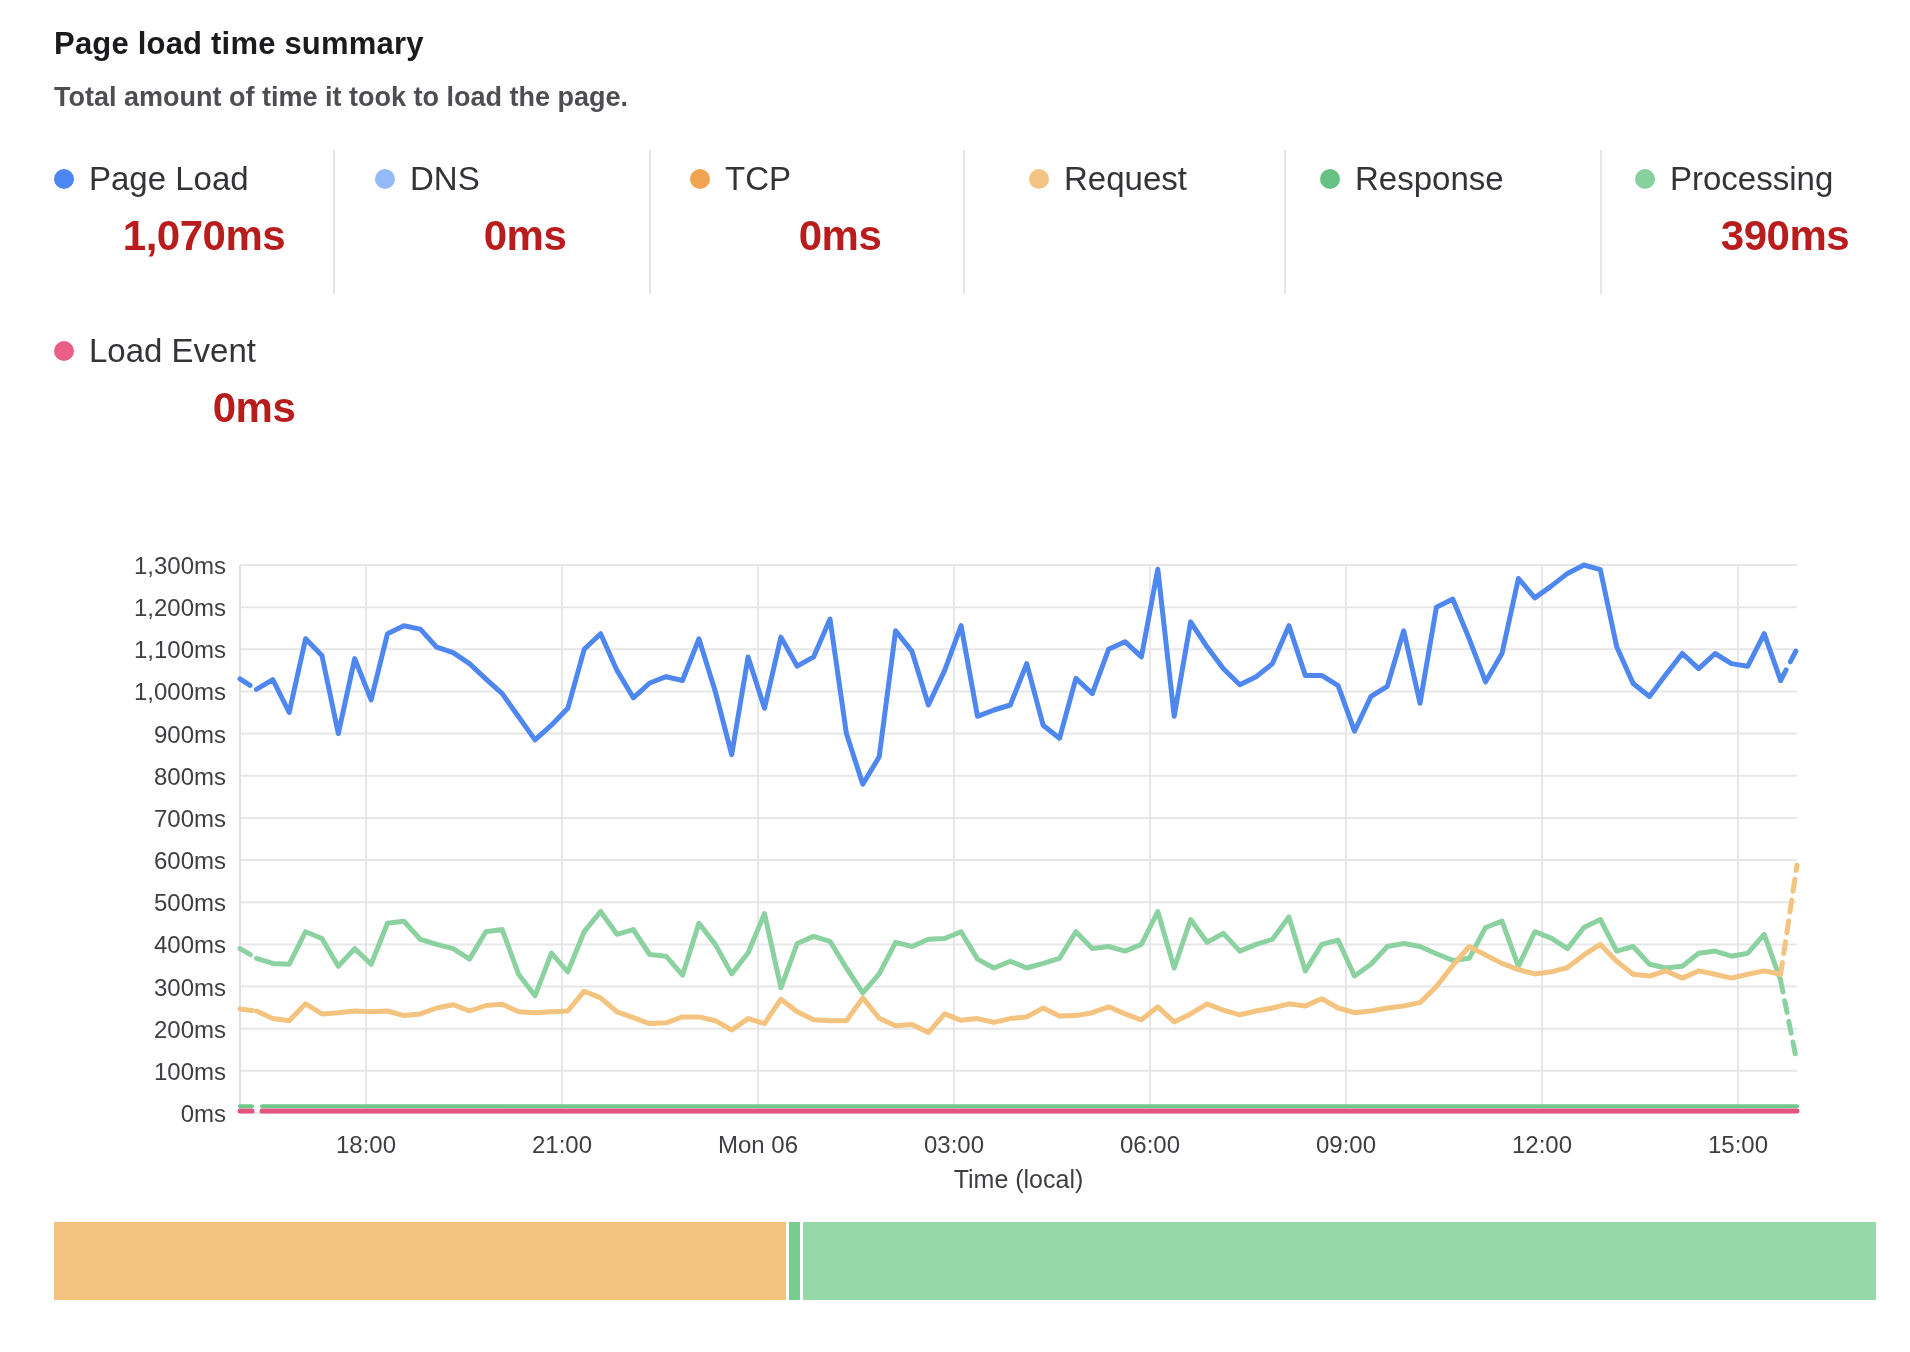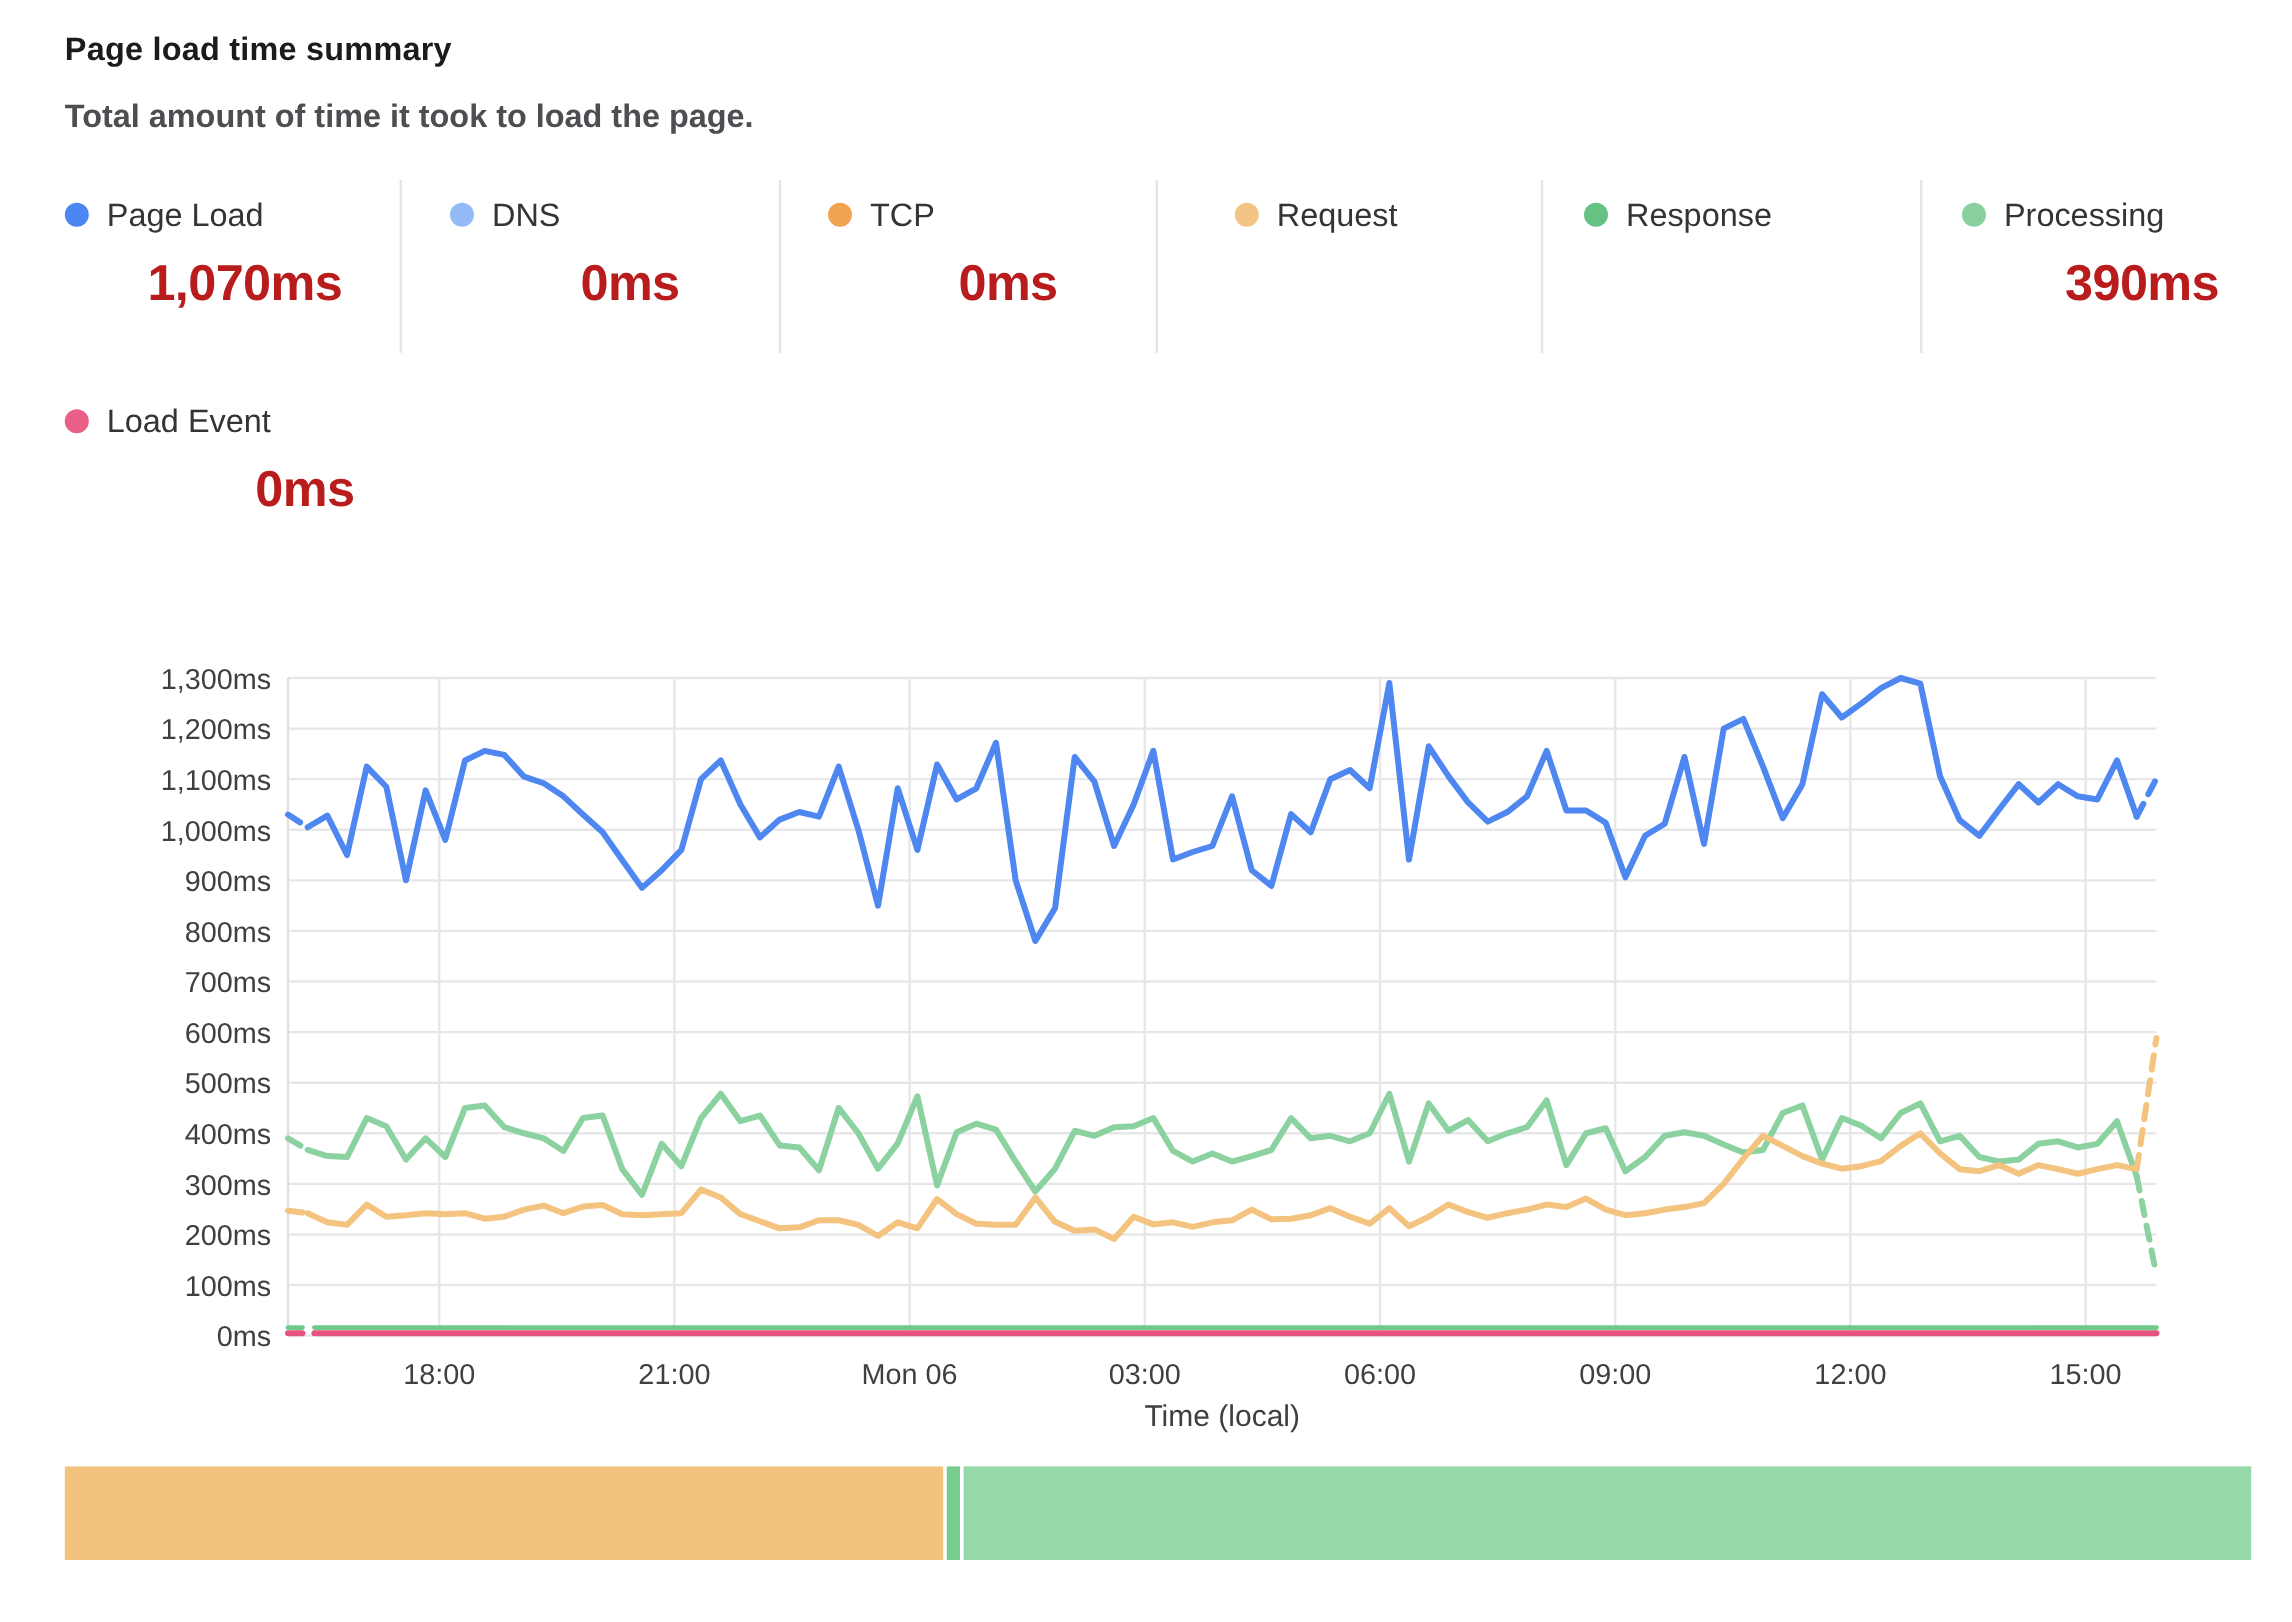--- a/index.html
+++ b/index.html
@@ -1,23 +1,23 @@
 <!DOCTYPE html>
 <html><head>
 <meta charset="utf-8">
 <style>
   html,body{margin:0;padding:0;background:#ffffff;}
   body{width:1910px;height:1352px;position:relative;font-family:"Liberation Sans",sans-serif;color:#1c1c1e;overflow:hidden;}
   .abs{position:absolute;}
-  .page-title{left:54px;top:26px;font-size:27px;font-weight:700;color:#1b1b1d;letter-spacing:.2px;}
+  .page-title{left:54px;top:26px;font-size:31px;font-weight:700;color:#1b1b1d;letter-spacing:.2px;}
   .page-subtitle{left:54px;top:82px;font-size:27px;font-weight:700;color:#4d4d52;}
   .metric{top:164px;width:300px;}
   .legend-row{display:flex;align-items:center;gap:15px;height:30px;}
   .dot{width:20px;height:20px;border-radius:50%;flex:0 0 auto;}
-  .legend-label{font-size:27px;color:#333338;}
+  .legend-label{font-size:33px;color:#333338;}
   .metric-value{margin-top:18px;font-size:42px;font-weight:700;color:#b91c1c;letter-spacing:-.5px;text-align:center;}
   .divider{top:150px;height:144px;width:2px;background:#e4e4e9;}
   .load-event-block{left:54px;top:336px;width:400px;}
   #chart-wrap{left:0;top:430px;width:1910px;height:800px;}
   .ylab{font-size:24px;fill:#3e3e43;}
   .xlab{font-size:24px;fill:#3e3e43;}
   .axis-title{font-size:25px;fill:#3e3e43;}
   .breakdown{left:54px;top:1222px;width:1816px;height:78px;display:flex;gap:3px;}
   .breakdown .seg{height:100%;}
 </style>

